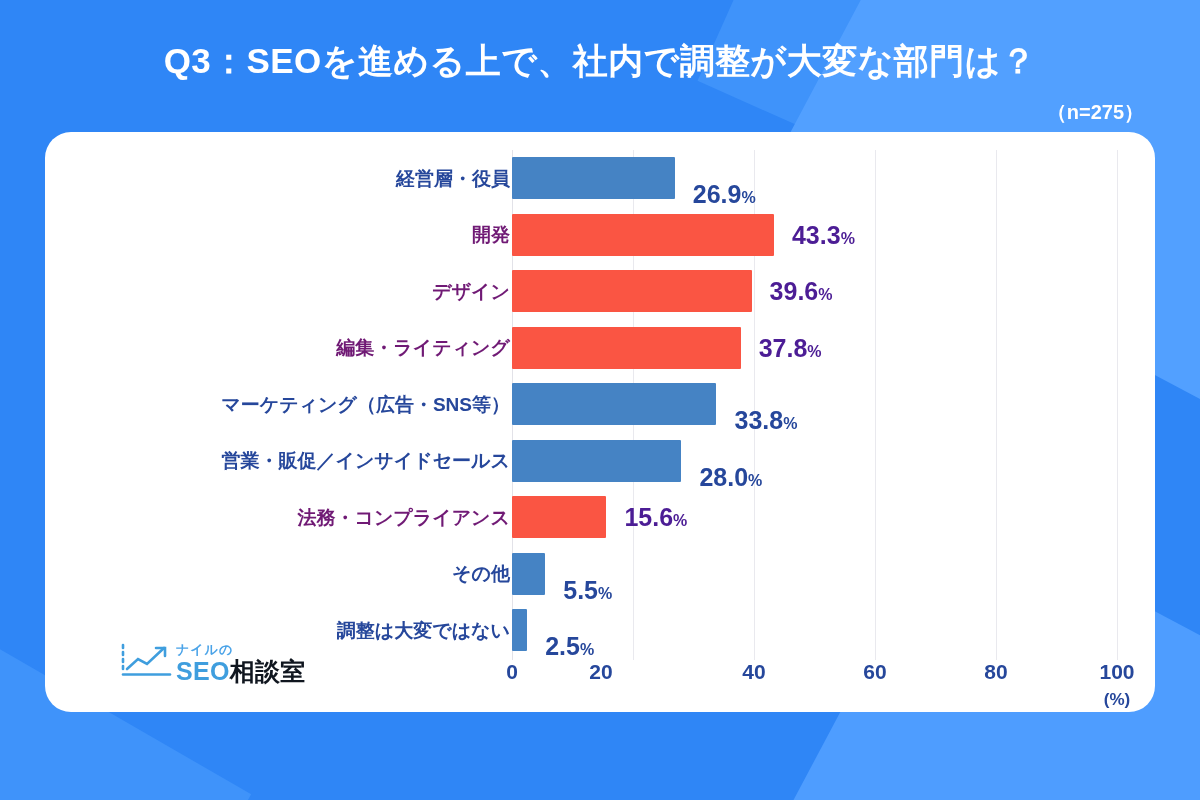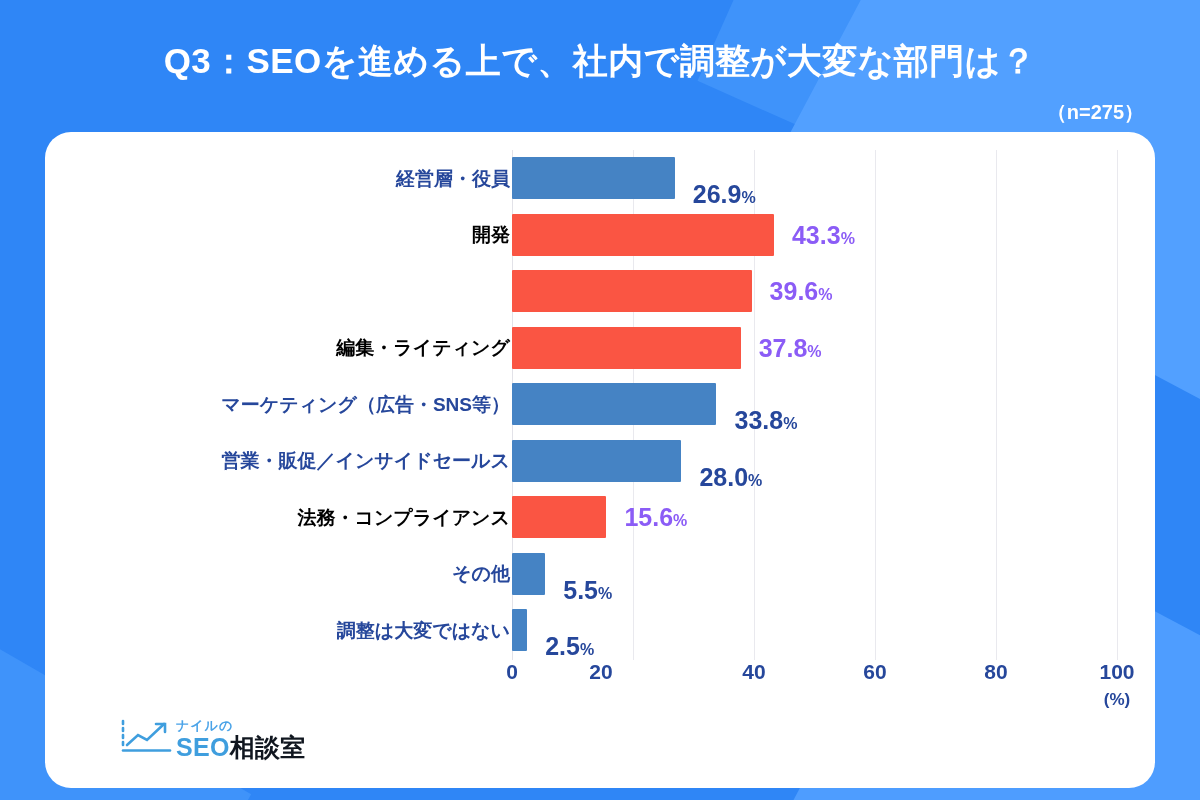--- a/index.html
+++ b/index.html
@@ -86,21 +86,21 @@
     font-size: 20px;
     font-weight: bold;
   }
 
   
   .card {
     position: absolute;
     left: 45px;
     top: 132px;
     width: 1110px;
-    height: 656px;
+    height: 580px;
     background: #ffffff;
     border-radius: 26px;
     z-index: 6;
   }
 
   
   
   .plot {
     position: absolute;
     left: 0; top: 0;
@@ -139,21 +139,21 @@
     position: absolute;
     right: 645px;       
     width: 420px;
     text-align: right;
     font-size: 19px;
     font-weight: bold;
     white-space: nowrap;
     line-height: 1;
   }
   .cat-label.navy  { color: #26479b; }
-  .cat-label.red   { color: #000000; }
+  .cat-label.red   { color: #701a75; }
 
   .bar-track {
     position: absolute;
     left: 467px;
     top: 7px;
     height: 42px;
   }
   .bar {
     height: 42px;
     border-radius: 1px;
@@ -165,21 +165,21 @@
     position: absolute;
     top: 50%;
     transform: translateY(-50%);
     white-space: nowrap;
     font-weight: bold;
     line-height: 1;
   }
   .value-label .num { font-size: 25px; }
   .value-label .pct { font-size: 16px; }
   .value-label.navy { color: #26479b; margin-top: 16px; }
-  .value-label.red  { color: #8b5cf6; }
+  .value-label.red  { color: #4c1d95; }
 
   
   .axis {
     position: absolute;
     left: 0;
     top: 528px;
     width: 1110px;
     height: 70px;
   }
   .tick {
@@ -276,20 +276,21 @@
             <div class="value-label navy" style="left: 647.745px;"><span class="num">26.9</span><span class="pct">%</span></div>
           </div>
           <div class="row">
             <div class="cat-label red">開発</div>
             <div class="bar-track" style="width: 261.965px;">
               <div class="bar red" style="width: 100%;"></div>
             </div>
             <div class="value-label red" style="left: 746.965px;"><span class="num">43.3</span><span class="pct">%</span></div>
           </div>
           <div class="row">
+            <div class="cat-label red">デザイン</div>
             <div class="bar-track" style="width: 239.58px;">
               <div class="bar red" style="width: 100%;"></div>
             </div>
             <div class="value-label red" style="left: 724.58px;"><span class="num">39.6</span><span class="pct">%</span></div>
           </div>
           <div class="row">
             <div class="cat-label red">編集・ライティング</div>
             <div class="bar-track" style="width: 228.69px;">
               <div class="bar red" style="width: 100%;"></div>
             </div>

